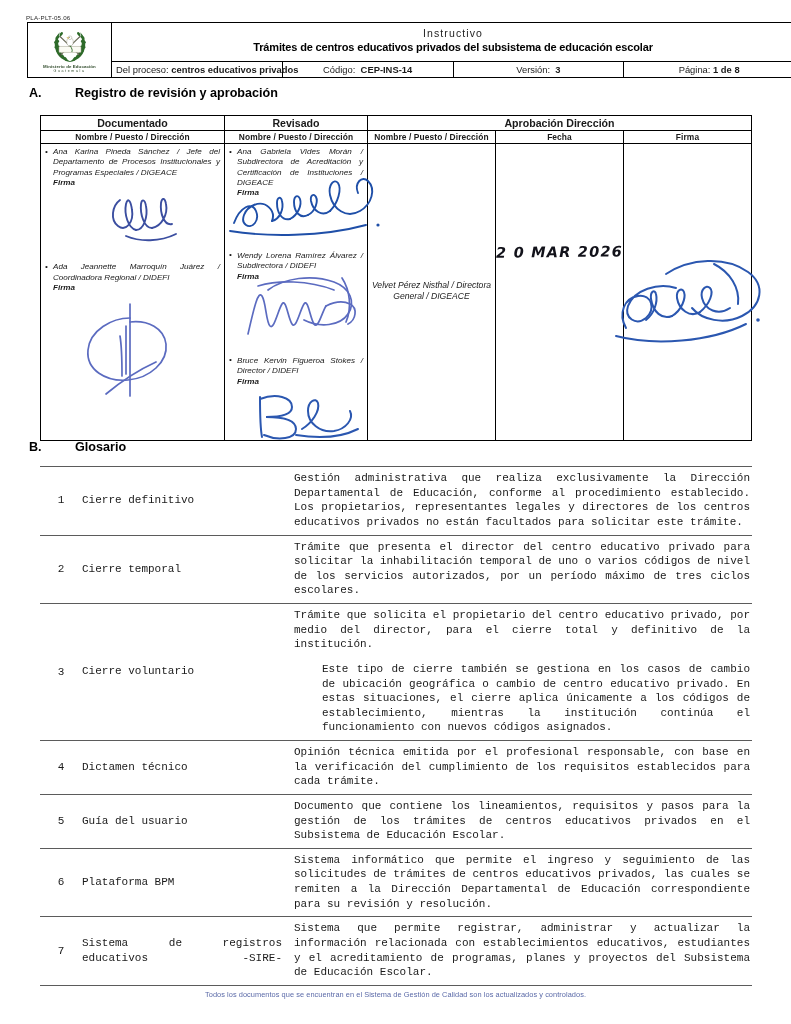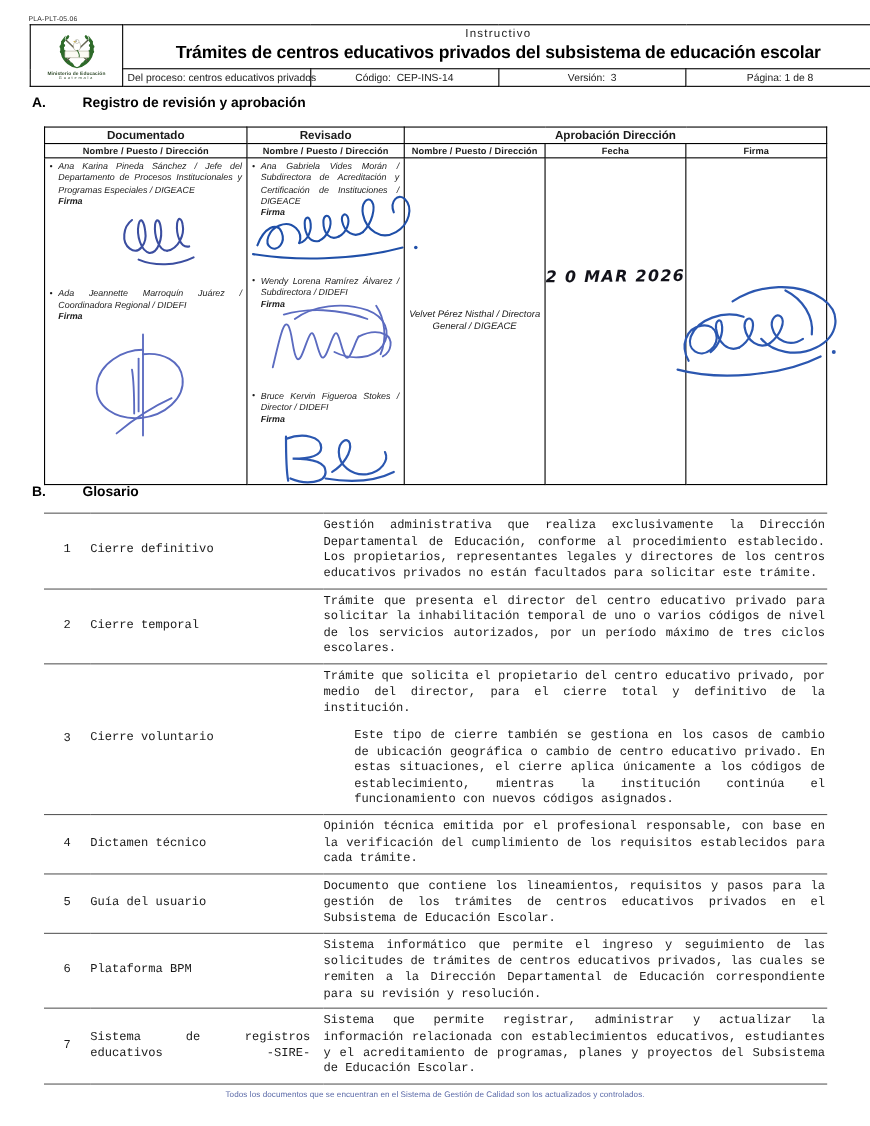--- a/index.html
+++ b/index.html
@@ -79,37 +79,37 @@
     text-align: center;
     padding: 2px 6px 4px 6px !important;
   }
   .instructivo {
     font-size: 10.5px;
     letter-spacing: 1.1px;
     color: #222;
     line-height: 1.25;
   }
   .main-title {
-    font-size: 16px;
+    font-size: 11px;
     font-weight: bold;
     letter-spacing: -0.15px;
     color: #000;
     line-height: 1.2;
     margin-top: 1px;
     white-space: nowrap;
   }
 
   .meta-row td {
     height: 16px;
     font-size: 9.4px;
     text-align: center;
     padding: 1px 4px !important;
     white-space: nowrap;
   }
-  .meta-row td b { font-weight: normal; }
+  .meta-row td b { font-weight: bold; }
 
   
   .sec-head {
     position: absolute;
     font-size: 12.6px;
     font-weight: bold;
     color: #000;
   }
   .sec-head .letter { display: inline-block; width: 46px; }
 

